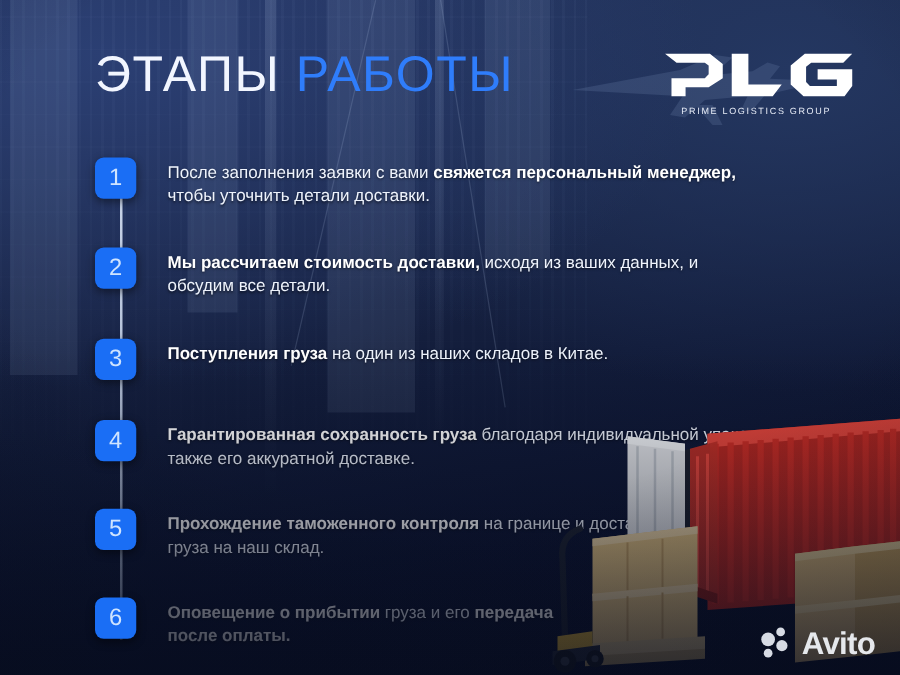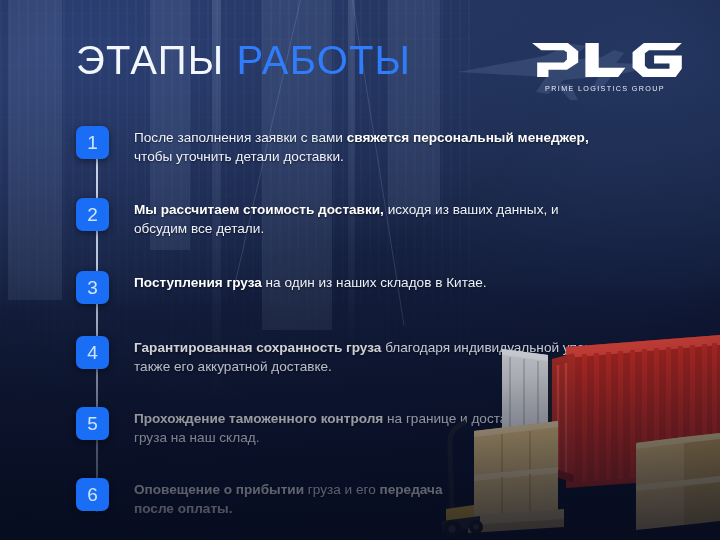--- a/index.html
+++ b/index.html
@@ -233,14 +233,23 @@
       <path d="M2 196 L40 191 L40 202 L2 207 Z" fill="#262c3a"></path>
       <circle cx="12" cy="204" r="9" fill="#15191f"></circle>
       <circle cx="12" cy="204" r="3.6" fill="#3d434f"></circle>
       <circle cx="36" cy="202" r="7" fill="#15191f"></circle>
       <circle cx="36" cy="202" r="2.8" fill="#3d434f"></circle>
     </g>
   </svg>
 
   <div class="bg-vignette"></div>
 
+  <div class="avito">
+    <span class="avito-dots">
+      <i style="left:0;top:4px;width:11px;height:11px;"></i>
+      <i style="left:12px;top:0;width:7px;height:7px;"></i>
+      <i style="left:12px;top:10px;width:9px;height:9px;"></i>
+      <i style="left:2px;top:17px;width:7px;height:7px;"></i>
+    </span>
+    <span class="avito-word">Avito</span>
+  </div>
 
 </div>
 
 </body></html>

